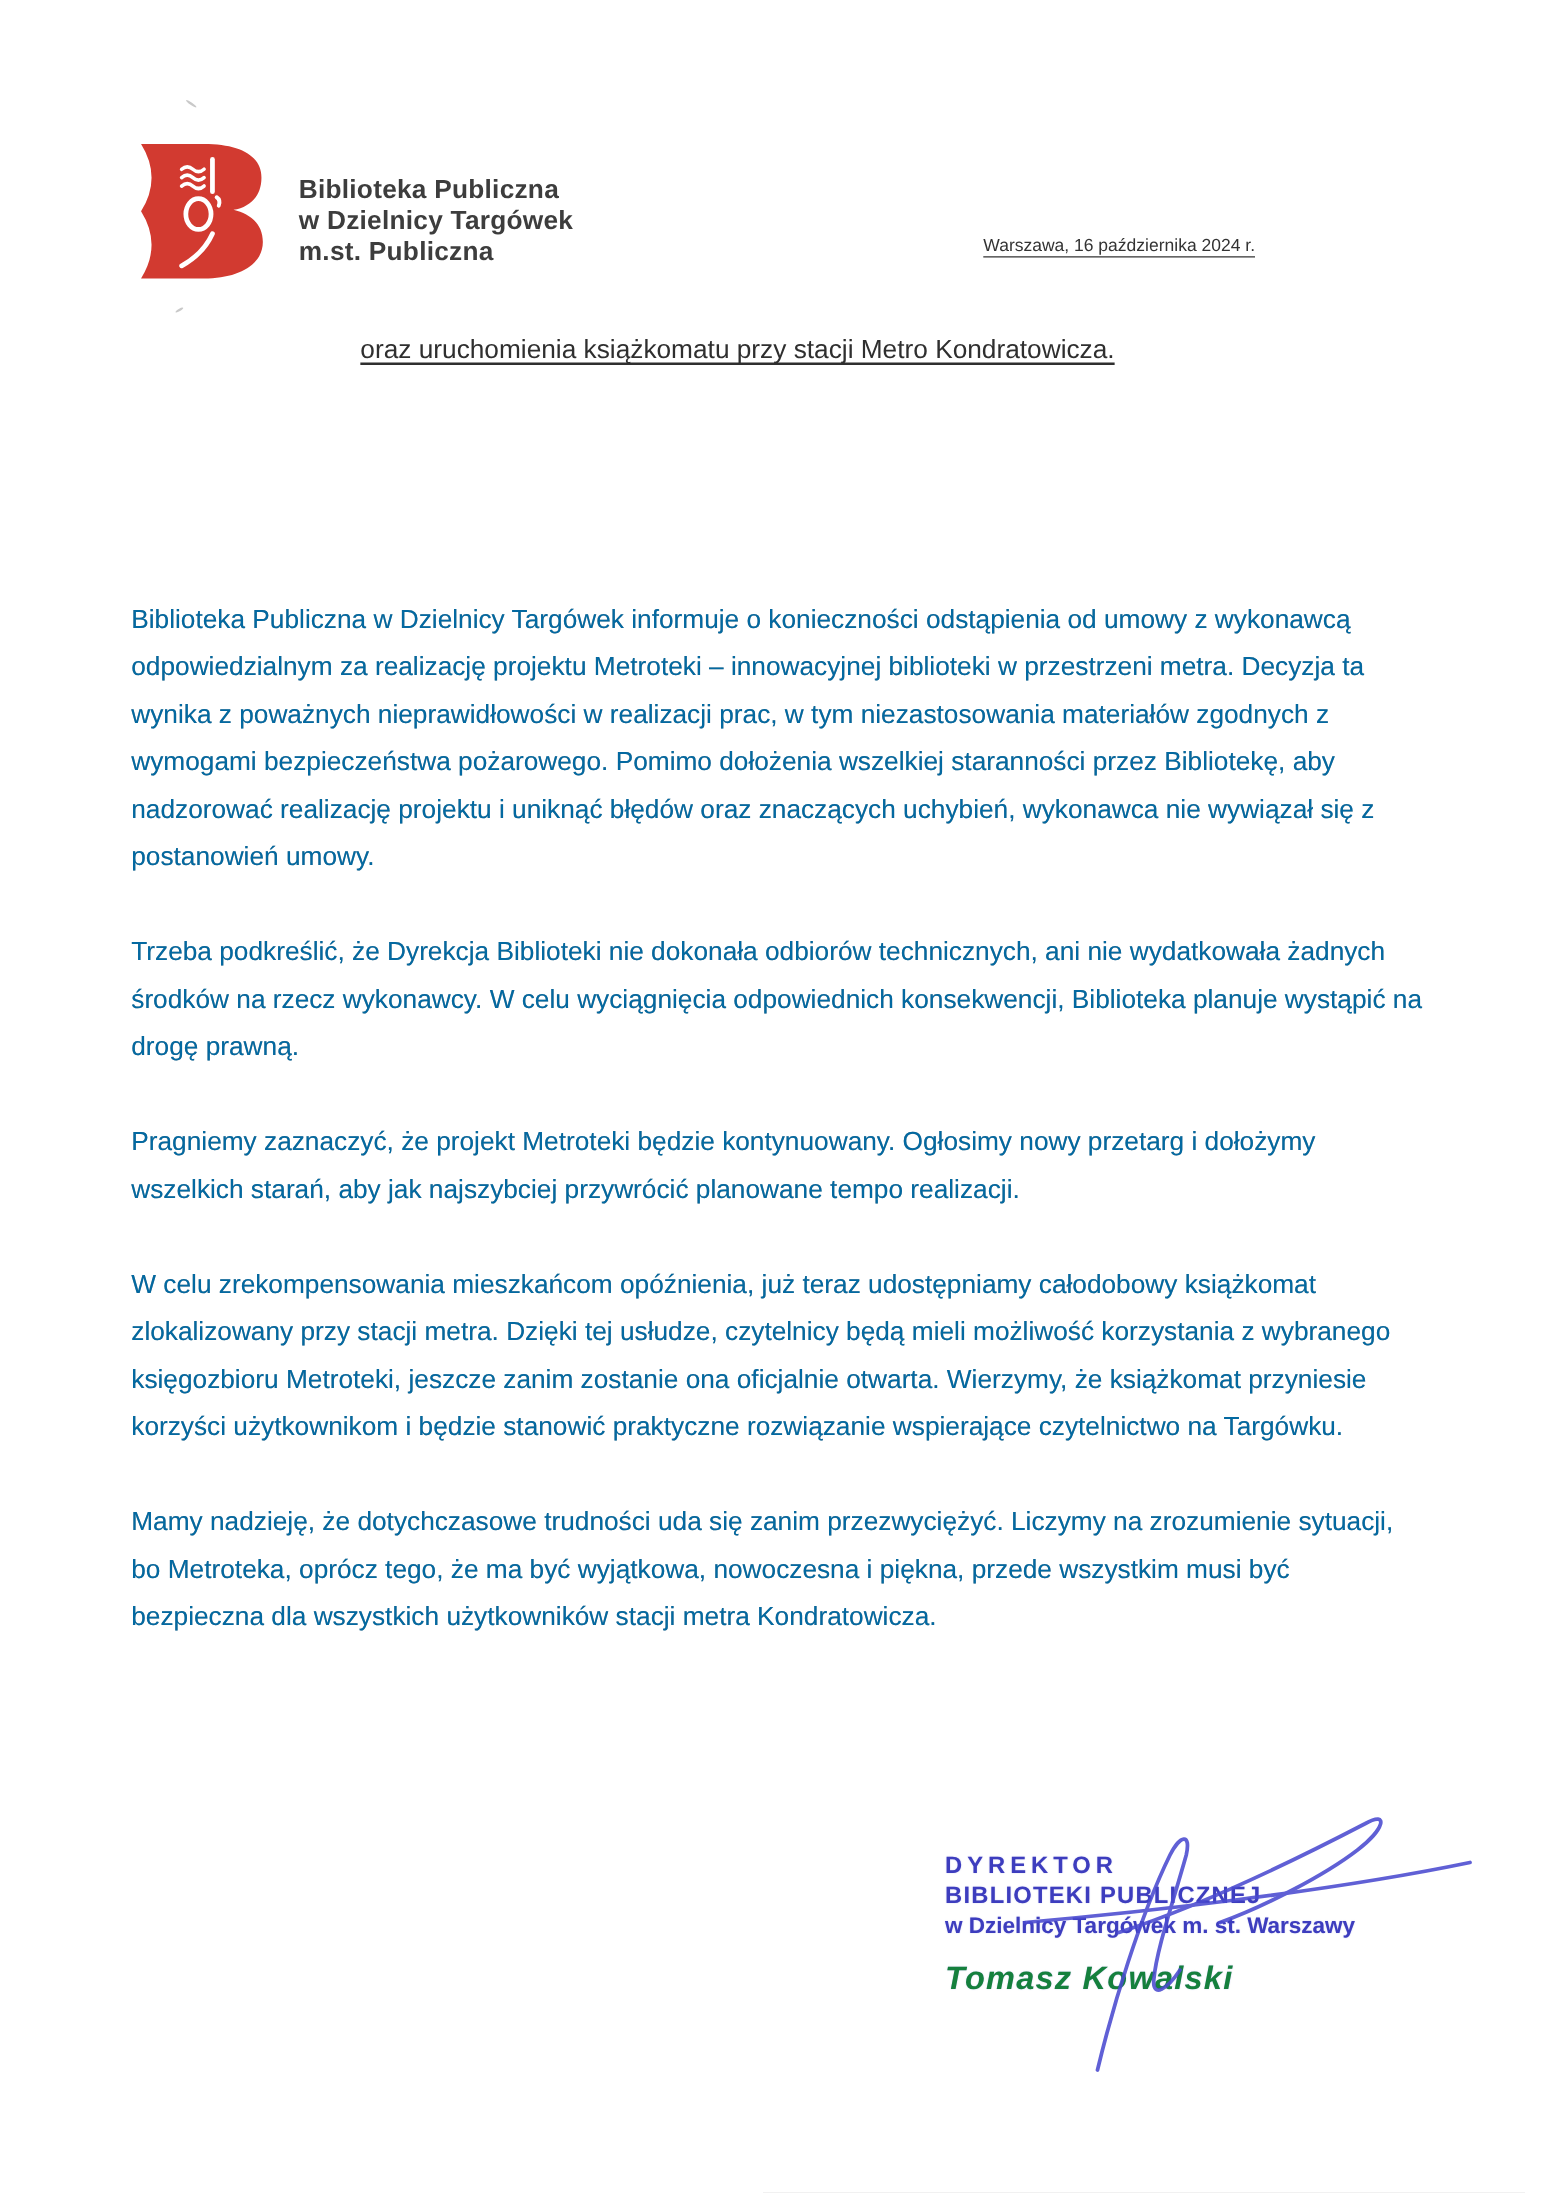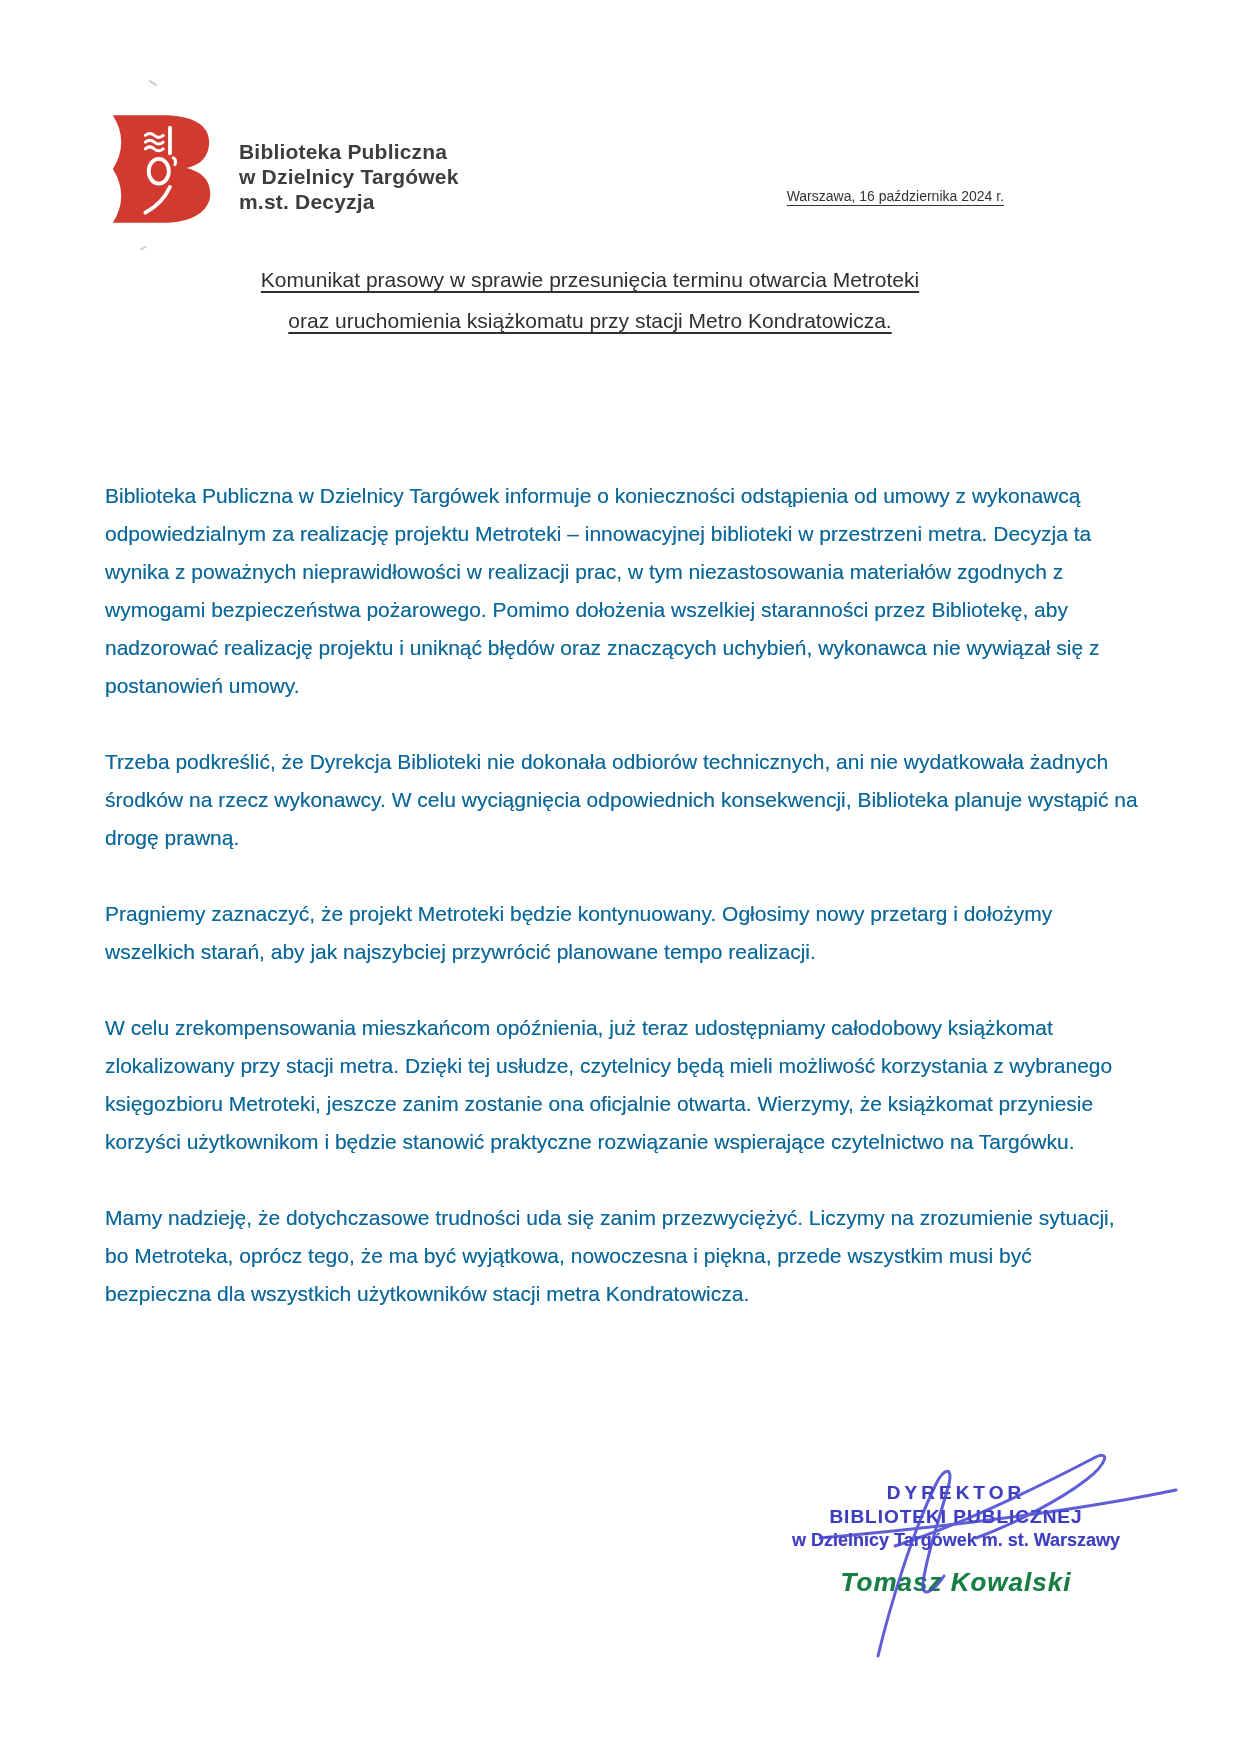--- a/index.html
+++ b/index.html
@@ -40,21 +40,21 @@
   .body-text {
     position: absolute; top: 477px; left: 105px; width: 1034px;
     font-size: 21px; line-height: 38px; color: #0369a1;
     text-shadow: 0 0 0.4px rgba(70,70,70,0.5);
   }
   .body-text p { margin-bottom: 38px; }
 
   
   .stamp {
     position: absolute; top: 1482px; left: 756px; width: 400px;
-    text-align: center; color: #3d3dbe;
+    text-align: left; color: #3d3dbe;
     text-shadow: 0 0 1px rgba(64,64,200,0.35);
   }
   .stamp .s1 { font-size: 19px; font-weight: 700; letter-spacing: 4px; }
   .stamp .s2 { font-size: 19px; font-weight: 700; letter-spacing: 1px; margin-top: 2px; }
   .stamp .s3 { font-size: 18px; font-weight: 700; margin-top: 2px; }
   .stamp .name { font-size: 26px; font-weight: 700; font-style: italic;
                  letter-spacing: 1px; margin-top: 16px; color: #15803d; }
   .sig-svg { position: absolute; top: 1428px; left: 760px; pointer-events: none; }
 
   .scan-speck { position: absolute; background: #c9c9c9; border-radius: 50%; }
@@ -74,28 +74,27 @@
         <path d="M36,26 q4,-3.5 8,0 q4,3.5 8,0" fill="none" stroke="#ffffff" stroke-width="2.6" stroke-linecap="round"></path>
         <path d="M36,32 q4,-3.5 8,0 q4,3.5 8,0" fill="none" stroke="#ffffff" stroke-width="2.6" stroke-linecap="round"></path>
         <ellipse cx="48" cy="52" rx="9" ry="11" fill="none" stroke="#ffffff" stroke-width="3.4"></ellipse>
         <path d="M61,40 q3,2 1.5,6" fill="none" stroke="#ffffff" stroke-width="2.8" stroke-linecap="round"></path>
         <path d="M58,66 C53,77 45,84 36,89" fill="none" stroke="#ffffff" stroke-width="3.4" stroke-linecap="round"></path>
       </svg>
     </div>
     <div class="brand">
       <div>Biblioteka Publiczna</div>
       <div>w Dzielnicy Targówek</div>
-      <div>m.st. Decyzja</div>
+      <div>m.st. Publiczna</div>
     </div>
   </div>
 
   <div class="dateline">Warszawa, 16 października 2024 r.</div>
 
   <div class="title-block">
-    <div class="tline">Komunikat prasowy w sprawie przesunięcia terminu otwarcia Metroteki</div>
     <div class="tline">oraz uruchomienia książkomatu przy stacji Metro Kondratowicza.</div>
   </div>
 
   <div class="body-text">
     <p>Biblioteka Publiczna w Dzielnicy Targówek informuje o konieczności odstąpienia od umowy z wykonawcą odpowiedzialnym za realizację projektu Metroteki – innowacyjnej biblioteki w przestrzeni metra. Decyzja ta wynika z poważnych nieprawidłowości w realizacji prac, w tym niezastosowania materiałów zgodnych z wymogami bezpieczeństwa pożarowego. Pomimo dołożenia wszelkiej staranności przez Bibliotekę, aby nadzorować realizację projektu i uniknąć błędów oraz znaczących uchybień, wykonawca nie wywiązał się z postanowień umowy.</p>
     <p>Trzeba podkreślić, że Dyrekcja Biblioteki nie dokonała odbiorów technicznych, ani nie wydatkowała żadnych środków na rzecz wykonawcy. W celu wyciągnięcia odpowiednich konsekwencji, Biblioteka planuje wystąpić na drogę prawną.</p>
     <p>Pragniemy zaznaczyć, że projekt Metroteki będzie kontynuowany. Ogłosimy nowy przetarg i dołożymy wszelkich starań, aby jak najszybciej przywrócić planowane tempo realizacji.</p>
     <p>W celu zrekompensowania mieszkańcom opóźnienia, już teraz udostępniamy całodobowy książkomat zlokalizowany przy stacji metra. Dzięki tej usłudze, czytelnicy będą mieli możliwość korzystania z wybranego księgozbioru Metroteki, jeszcze zanim zostanie ona oficjalnie otwarta. Wierzymy, że książkomat przyniesie korzyści użytkownikom i będzie stanowić praktyczne rozwiązanie wspierające czytelnictwo na Targówku.</p>
     <p>Mamy nadzieję, że dotychczasowe trudności uda się zanim przezwyciężyć. Liczymy na zrozumienie sytuacji, bo Metroteka, oprócz tego, że ma być wyjątkowa, nowoczesna i piękna, przede wszystkim musi być bezpieczna dla wszystkich użytkowników stacji metra Kondratowicza.</p>
   </div>

